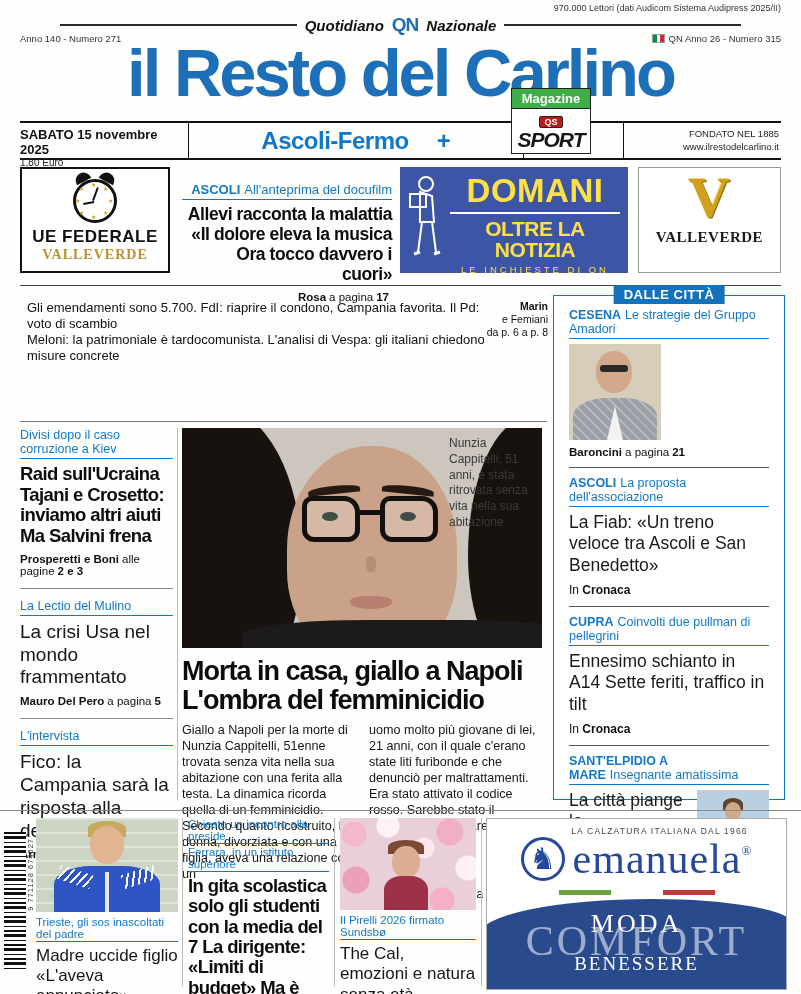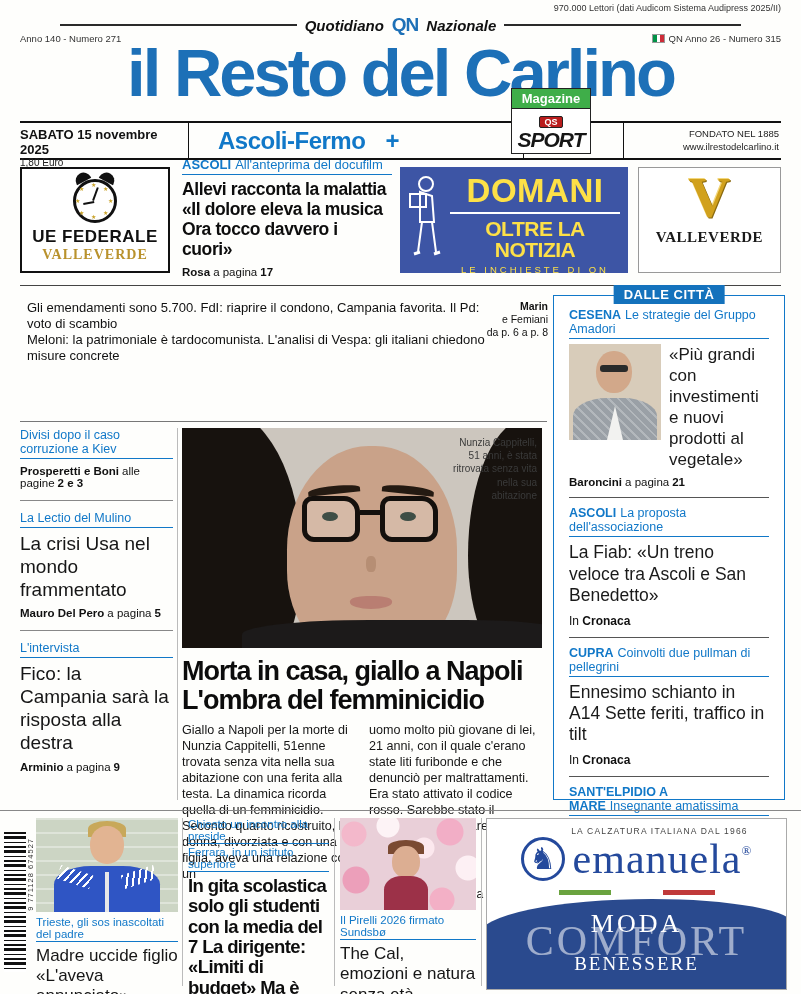--- a/index.html
+++ b/index.html
@@ -28,21 +28,21 @@
   .sport-box { background:#fff; border:1.5px solid #222; text-align:center; padding:2px 2px 3px; }
   .qs-chip { display:inline-block; background:#b91c1c; color:#fff; font-weight:bold; font-size:9px; padding:0 4px; border:1px solid #222; border-radius:2px; margin-bottom:1px; }
   .sport-word { font-size:21px; font-weight:900; font-style:italic; letter-spacing:-1px; color:#161616; line-height:1; }
 
   
   .datestrip { position:absolute; top:121px; left:20px; right:20px; height:39px;
                border-top:2px solid #111; border-bottom:2px solid #111; display:flex; }
   .ds-date { width:168px; padding-top:4px; }
   .ds-date .d1 { font-size:13px; font-weight:bold; }
   .ds-date .d2 { font-size:10px; color:#222; }
-  .ds-edition { flex:1; border-left:1.5px solid #111; display:flex; align-items:center; justify-content:flex-start; gap:20px;padding-left:29px; }
+  .ds-edition { flex:1; border-left:1.5px solid #111; display:flex; align-items:center; justify-content:center; gap:28px; }
   .ds-edition .ed { color:#1178c8; font-weight:900; font-size:24px; letter-spacing:-0.5px; }
   .ds-edition .plus { color:#1178c8; font-weight:900; font-size:24px; }
   .ds-gap { width:100px; border-left:1.5px solid #111; }
   .ds-right { width:158px; border-left:1.5px solid #111; text-align:right; padding:5px 2px 0 0; font-size:9.5px; color:#222; line-height:1.35; }
 
   
   .tstrip-divider { position:absolute; top:285px; left:20px; width:761px; height:0; border-top:1.5px solid #444; }
   .vv-clock { position:absolute; left:20px; top:167px; width:150px; height:106px; border:2px solid #111; background:#fff; text-align:center; overflow:hidden; }
   .clockart { position:relative; width:58px; height:52px; margin:4px auto 0; }
   .clock-face { position:absolute; left:7px; top:6px; width:44px; height:44px; border:3px solid #111; border-radius:50%; background:#fff; }
@@ -51,21 +51,21 @@
   .clock-bell.r { right:8px; transform:rotate(28deg); }
   .clock-hand { position:absolute; left:28px; top:28px; background:#111; transform-origin:0 0; }
   .clock-hand.h1 { width:2px; height:14px; transform:rotate(200deg); }
   .clock-hand.h2 { width:2px; height:11px; transform:rotate(80deg); }
   .clock-star { position:absolute; font-size:6px; color:#caa42c; }
   .st1{left:25px;top:8px;} .st2{left:37px;top:12px;} .st3{left:42px;top:24px;} .st4{left:37px;top:36px;}
   .st5{left:25px;top:40px;} .st6{left:13px;top:36px;} .st7{left:9px;top:24px;} .st8{left:13px;top:12px;}
   .vv-title { font-size:17px; font-weight:900; letter-spacing:0.5px; color:#111; margin-top:2px; }
   .vv-brand { font-family:"Liberation Serif", serif; font-size:14px; font-weight:bold; color:#b9922d; letter-spacing:1px; }
 
-  .allevi { position:absolute; left:182px; top:157px; width:210px; height:110px; }
+  .allevi { position:absolute; left:182px; top:182px; width:210px; height:110px;text-align:right; }
   .kicker { display:block; color:#1178c8; font-size:13px; border-bottom:1.5px solid #1178c8; padding-bottom:2px; margin-bottom:5px; }
   .kicker .city { font-weight:bold; margin-right:4px; }
   .allevi-head { font-size:17.5px; font-weight:800; line-height:1.14; letter-spacing:-0.4px; color:#0d0d0d; }
   .byline { font-size:11.5px; margin-top:6px; color:#111; }
   .byline span { margin-right:3px; }
 
   .domani { position:absolute; left:400px; top:167px; width:228px; height:106px; background:#3d55a5; color:#fde047; padding:7px 8px 6px 6px; overflow:hidden; }
   .domani-inner { display:flex; }
   .domani-fig { width:44px; flex:0 0 44px; }
   .domani-right { flex:1; text-align:center; }
@@ -104,21 +104,21 @@
   .pn-brow { position:absolute; top:58px; width:52px; height:8px; background:#241a12; border-radius:50% 50% 0 0; }
   .pn-brow.l { left:126px; transform:rotate(-6deg);} .pn-brow.r { left:200px; transform:rotate(6deg);}
   .pn-lens { position:absolute; top:68px; width:58px; height:46px; border:5px solid #14100d; border-radius:10px 16px 12px 12px; background:rgba(235,230,220,0.35); }
   .pn-lens.l { left:120px; } .pn-lens.r { left:198px; }
   .pn-bridge { position:absolute; left:178px; top:82px; width:20px; height:5px; background:#14100d; }
   .pn-eye { position:absolute; top:84px; width:16px; height:9px; background:#3e4e46; border-radius:50%; }
   .pn-eye.l { left:140px; } .pn-eye.r { left:218px; }
   .pn-nose { position:absolute; left:184px; top:128px; width:10px; height:16px; background:#b68e74; border-radius:40%; }
   .pn-lips { position:absolute; left:168px; top:168px; width:42px; height:13px; background:#b97e72; border-radius:40% 40% 50% 50%; }
   .pn-shoulder { position:absolute; left:60px; bottom:-8px; width:320px; height:36px; background:#1c1a1a; border-radius:40% 30% 0 0; }
-  .pn-caption { position:absolute; right:5px; top:8px; width:88px; font-size:10px; line-height:1.32; color:#3a3a3a;text-align:right; }
+  .pn-caption { position:absolute; right:5px; top:8px; width:88px; font-size:12px; line-height:1.32; color:#3a3a3a; }
   .center h2 { font-size:27px; font-weight:800; letter-spacing:-1px; line-height:1.08; color:#0c0c0c; margin-top:9px; }
   .center-body { display:flex; gap:14px; margin-top:8px; font-size:12.6px; line-height:1.27; color:#161616; }
   .center-body > div { flex:1; }
   .center-by { text-align:right; font-size:12px; margin-top:4px; }
 
   
   .rightcol { position:absolute; left:553px; top:295px; width:232px; height:505px; border:1.5px solid #1178c8; background:#fff; padding:12px 15px 0; }
   .rc-label { position:absolute; top:-11px; left:50%; transform:translateX(-50%); background:#1472bc; color:#fff; font-weight:bold; font-size:13px; padding:2px 10px; letter-spacing:0.5px; white-space:nowrap; }
   .rightcol .kicker { font-size:12.5px; }
   .rc-row { display:flex; gap:8px; }
@@ -305,20 +305,21 @@
         <div>e Femiani</div>
         <div>da p. 6 a p. 8</div>
       </div>
     </div>
   </div>
   <div class="lead-hr"></div>
 
   <div class="leftcol">
     <div>
       <span class="kicker">Divisi dopo il caso corruzione a Kiev</span>
+      <div class="lc-head-bold">Raid sull'Ucraina Tajani e Crosetto: inviamo altri aiuti Ma Salvini frena</div>
       <div class="byline">
         <span class="b">Prosperetti e Boni</span><span>alle pagine</span><span class="b">2 e 3</span>
       </div>
     </div>
     <div class="lc-div"></div>
     <div>
       <span class="kicker">La Lectio del Mulino</span>
       <div class="lc-head-reg">La crisi Usa nel mondo frammentato</div>
       <div class="byline">
         <span class="b">Mauro Del Pero</span><span>a pagina</span><span class="b">5</span>
@@ -370,21 +371,20 @@
 
     <div>
       <span class="kicker"><span class="city">CESENA</span><span>Le strategie del Gruppo Amadori</span></span>
       <div class="rc-row">
         <div class="photo-amadori">
           <div class="am-head"></div>
           <div class="am-glass"></div>
           <div class="am-suit"></div>
           <div class="am-shirt"></div>
         </div>
-        <div class="rc-head">«Più grandi con investimenti e nuovi prodotti al vegetale»</div>
       </div>
       <div class="byline">
         <span class="b">Baroncini</span><span>a pagina</span><span class="b">21</span>
       </div>
     </div>
     <div class="rc-div"></div>
 
     <div>
       <span class="kicker"><span class="city">ASCOLI</span><span>La proposta dell'associazione</span></span>
       <div class="rc-head2">La Fiab: «Un treno veloce tra Ascoli e San Benedetto»</div>

